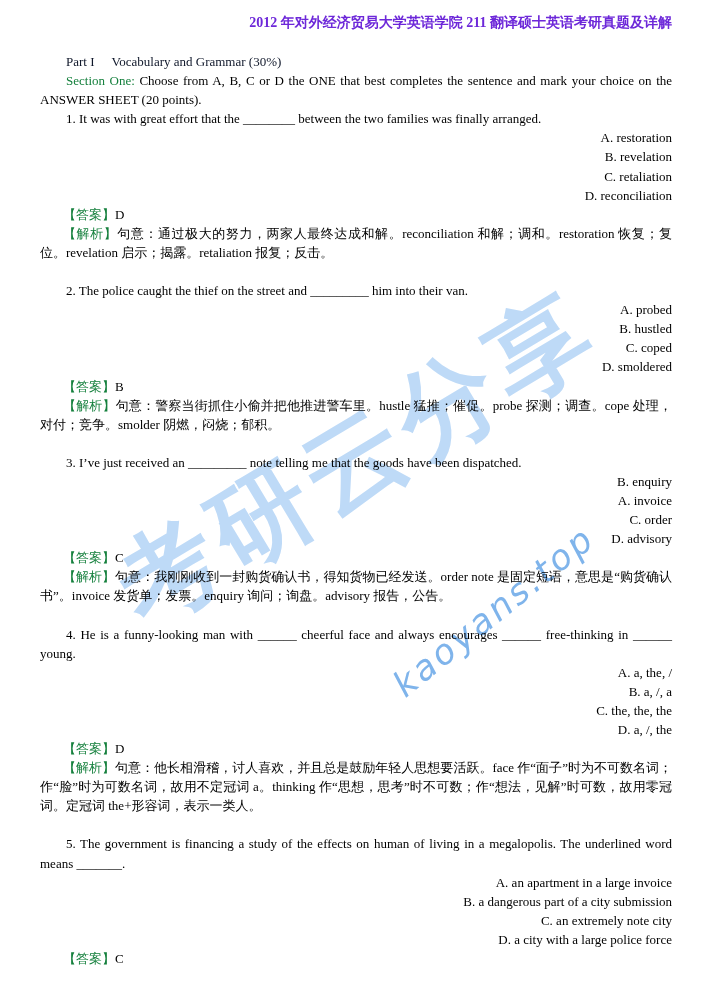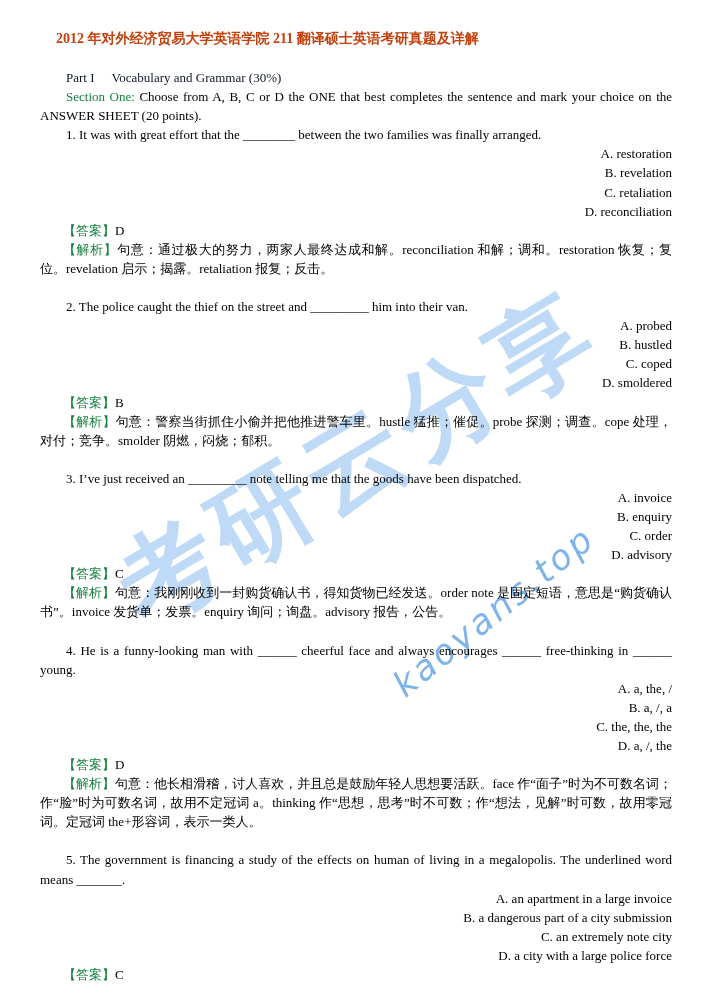--- a/index.html
+++ b/index.html
@@ -24,23 +24,23 @@
   }
   .wm-site {
     position: absolute; left: 398px; top: 672px;
     font-size: 35px; line-height: 1; letter-spacing: 3px;
     color: #7fb4eb; white-space: nowrap; font-style: italic;
     transform: rotate(-39deg); transform-origin: 0 50%;
     font-family: "DejaVu Sans", sans-serif;
   }
   .doc { position: relative; z-index: 1; padding: 13px 38px 0 40px; }
   .title {
-    text-align: left; font-weight: bold;
+    text-align: right; font-weight: bold;
     font-size: 14px; line-height: 20px;
-    color: #c2410c; margin: 16px;
+    color: #6d28d9; margin: 0;
   }
   .part-line { color: #0f172a; margin: 19px 0 0 0; text-indent: 26px; }
   .gap { display: inline-block; width: 17px; }
   .section-line { margin: 0; text-indent: 26px; text-align: justify; }
   .blue { color: #15803d; }
   .question { margin-top: 19px; }
   .question.first { margin-top: 0; }
   .prompt { margin: 0; text-indent: 26px; text-align: justify; }
   .opt { margin: 0; padding-left: 26px; text-align: right; }
   .ans { margin: 0; padding-left: 23px; }
@@ -77,22 +77,22 @@
     <p class="opt">A. probed</p>
     <p class="opt">B. hustled</p>
     <p class="opt">C. coped</p>
     <p class="opt">D. smoldered</p>
     <p class="ans"><span class="blue">【答案】</span><span>B</span></p>
     <p class="analysis"><span class="blue">【解析】</span><span>句意：警察当街抓住小偷并把他推进警车里。hustle 猛推；催促。probe 探测；调查。cope 处理，对付；竞争。smolder 阴燃，闷烧；郁积。</span></p>
   </section>
 
   <section class="question">
     <p class="prompt">3. I’ve just received an _________ note telling me that the goods have been dispatched.</p>
+    <p class="opt">B. enquiry</p>
     <p class="opt">A. invoice</p>
-    <p class="opt">B. enquiry</p>
     <p class="opt">C. order</p>
     <p class="opt">D. advisory</p>
     <p class="ans"><span class="blue">【答案】</span><span>C</span></p>
     <p class="analysis"><span class="blue">【解析】</span><span>句意：我刚刚收到一封购货确认书，得知货物已经发送。order note 是固定短语，意思是“购货确认书”。invoice 发货单；发票。enquiry 询问；询盘。advisory 报告，公告。</span></p>
   </section>
 
   <section class="question">
     <p class="prompt">4. He is a funny-looking man with ______ cheerful face and always encourages ______ free-thinking in ______ young.</p>
     <p class="opt">A. a, the, /</p>
     <p class="opt">B. a, /, a</p>

